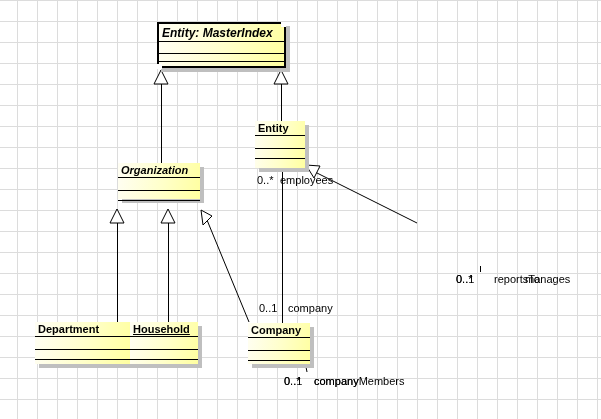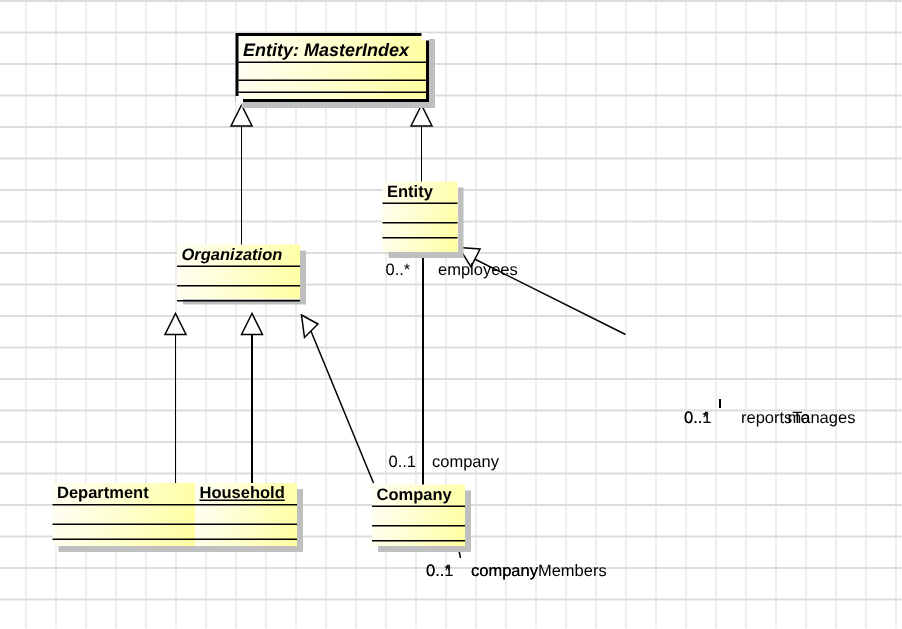--- a/index.html
+++ b/index.html
@@ -124,21 +124,21 @@
     <div class="cmp2"></div>
   </div>
 
   <div class="uml-class" style="left:248px;top:323px;width:62px;height:41px;">
     <div class="ctitle">Company</div>
     <div class="cmp1"></div>
     <div class="cmp2"></div>
   </div>
 
   <span class="lbl" style="left:257px;top:175px;">0..*</span>
-  <span class="lbl" style="left:292px;top:175px;">employees</span>
+  <span class="lbl" style="left:280px;top:175px;">employees</span>
 
   <span class="lbl" style="left:259px;top:303px;">0..1</span>
   <span class="lbl" style="left:288px;top:303px;">company</span>
 
   <span class="lbl" style="left:456px;top:274px;">0..1</span>
   <span class="lbl" style="left:456px;top:274px;">0..*</span>
   <span class="lbl" style="left:478px;top:274px;padding-left:47px;">manages</span>
   <span class="lbl" style="left:494px;top:274px;">reportsTo</span>
 
   <span class="lbl" style="left:284px;top:376px;">0..1</span>

